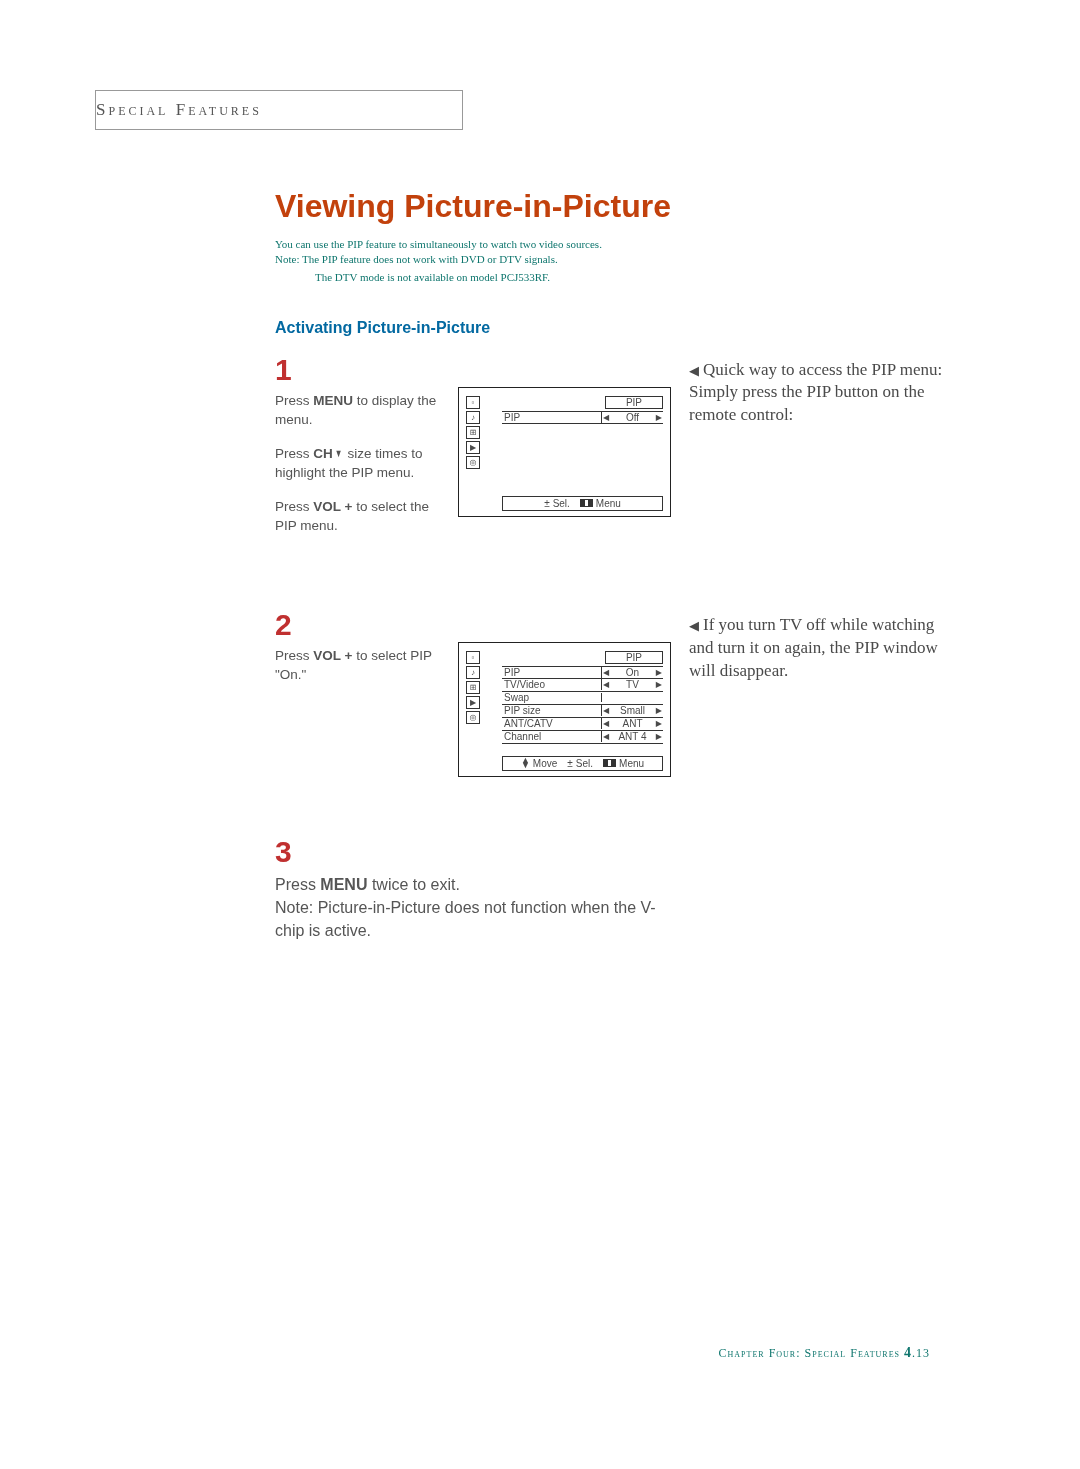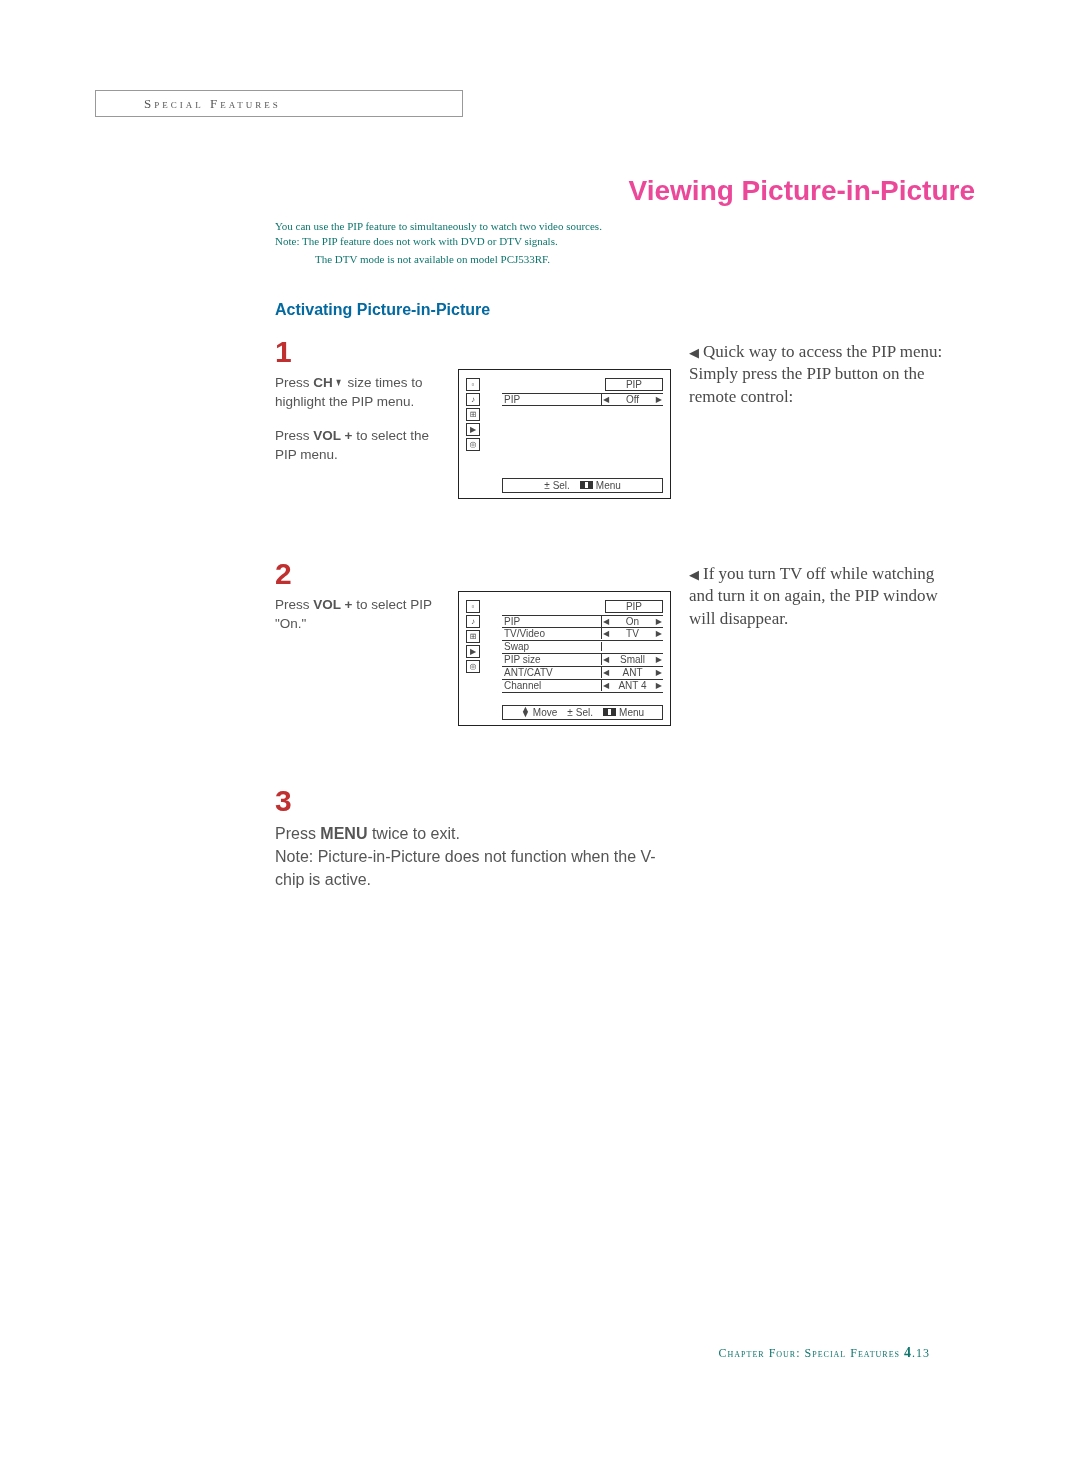--- a/index.html
+++ b/index.html
@@ -8,37 +8,35 @@
       height: 1469px;
       background: #fff;
       font-family: Georgia, 'Times New Roman', serif;
       color: #4a4a4a;
       position: relative;
     }
     .page { padding: 90px 95px 0 95px; position: relative; height: 100%; }
     .header-box {
       border: 1px solid #999;
       width: 368px;
-      height: 27px;
+      height: 40px;
       display: flex;
       align-items: center;
-      padding-left: 48px;
       font-variant: small-caps;
       letter-spacing: 3px;
       color: #555;
-      font-size: 13px;
+      font-size: 17px;
     }
     .content { margin-left: 180px; margin-top: 58px; padding-right: 10px; }
     .title {
-      color: #ec4899;
+      color: #c2410c;
       font-family: Arial, Helvetica, sans-serif;
       font-weight: bold;
-      font-size: 28px;
+      font-size: 32px;
       margin-bottom: 12px;
-      text-align: right;
     }
     .intro { font-size: 11px; line-height: 1.35; color: #0f766e; max-width: 620px; }
     .intro .indent { display: block; margin-left: 40px; margin-top: 3px; }
     .subhead {
       color: #0369a1;
       font-family: Arial, Helvetica, sans-serif;
       font-weight: bold;
       font-size: 16px;
       margin-top: 34px;
     }
@@ -119,20 +117,23 @@
     </div>
     <div class="subhead">Activating Picture-in-Picture</div>
 
     <div class="steps">
 
       <div class="step-row">
         <div class="step-left">
           <div class="step-num">1</div>
           <div class="step-text">
             <span class="block">
+              <span>Press </span><b>MENU</b><span> to display the menu.</span>
+            </span>
+            <span class="block">
               <span>Press </span><b>CH</b><span class="dn-arrow">▼</span><span> size times to highlight the PIP menu.</span>
             </span>
             <span class="block">
               <span>Press </span><b>VOL +</b><span> to select the PIP menu.</span>
             </span>
           </div>
         </div>
 
         <div class="osd">
           <div class="osd-inner">

